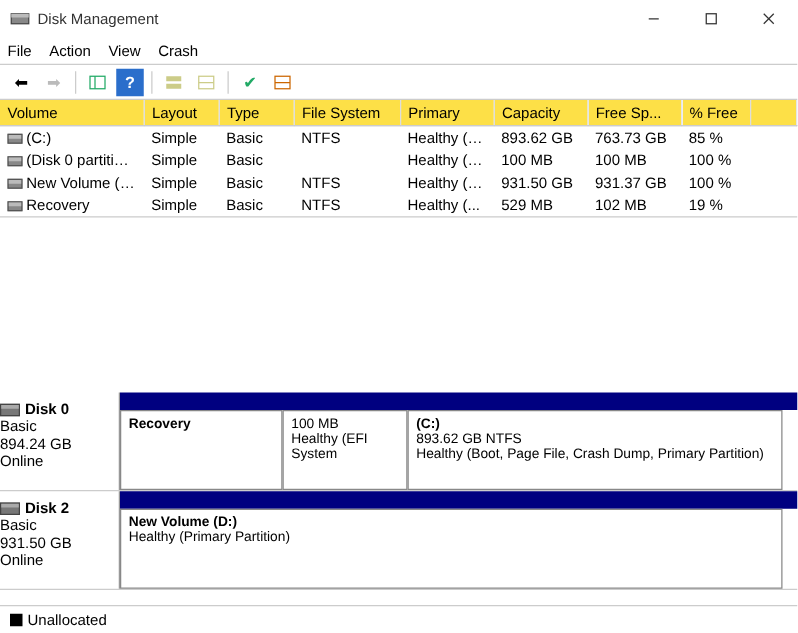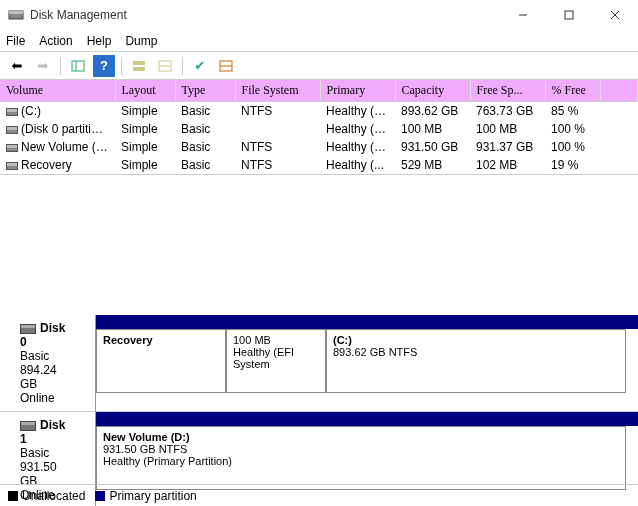--- a/index.html
+++ b/index.html
@@ -9,27 +9,27 @@
 .titlebar .title { font-size: 12px; color: #333; }
 .winbtns { position: absolute; right: 0; top: 0; display: flex; }
 .winbtn { width: 46px; height: 30px; display: flex; align-items: center; justify-content: center; color: #555; }
 .menubar { height: 22px; display: flex; align-items: center; padding: 0 6px; gap: 14px; border-bottom: 1px solid #ccc; }
 .menubar span { font-size: 12px; }
 .toolbar { height: 28px; display: flex; align-items: center; padding: 0 6px; gap: 4px; border-bottom: 1px solid #ccc; }
 .tb-btn { width: 22px; height: 22px; display: flex; align-items: center; justify-content: center; border: 1px solid transparent; font-size: 13px; }
 .tb-sep { width: 1px; height: 18px; background: #ccc; margin: 0 2px; }
 .table-wrap { border-bottom: 1px solid #ccc; }
 table { border-collapse: collapse; width: 100%; table-layout: fixed; }
-th { text-align: left; font-weight: normal; font-size: 12px; padding: 3px 6px; border-right: 1px solid #ddd; border-bottom: 1px solid #ccc; background: #f0abfc; white-space: nowrap; overflow: hidden; font-family: Liberation Serif, serif; }
+th { text-align: left; font-weight: normal; font-size: 12px; padding: 3px 6px; border-right: 1px solid #ddd; border-bottom: 1px solid #ccc; background: #fde047; white-space: nowrap; overflow: hidden; }
 td { font-size: 12px; padding: 2px 6px; white-space: nowrap; overflow: hidden; text-overflow: ellipsis; }
 .vol-icon { display: inline-block; width: 12px; height: 8px; background: #888; border: 1px solid #555; vertical-align: middle; margin-right: 3px; position: relative; }
 .vol-icon::before { content:""; position:absolute; left:0; right:0; top:0; height:3px; background:#bbb;}
 .disk-panel { background: #fff; }
 .disk-row { display: flex; border-bottom: 1px solid #ccc; }
-.disk-label { width: 96px; padding: 6px 20px; font-size: 12px; border-right: 1px solid #999; }
+.disk-label { width: 96px; padding: 6px 0; font-size: 12px; border-right: 1px solid #999; }
 .disk-label .dname { font-weight: bold; }
 .disk-label .dicon { display:inline-block; width:16px;height:10px;background:#777;border:1px solid #444;margin-right:4px;vertical-align:middle;position:relative;}
 .disk-label .dicon::before{content:"";position:absolute;left:0;right:0;top:0;height:3px;background:#aaa;}
 .part-container { flex: 1; display: flex; flex-direction: column; }
 .band { height: 14px; background: #000080; }
 .parts { display: flex; height: 64px; }
 .part { border: 1px solid #888; padding: 4px 6px; font-size: 11px; overflow: hidden; }
 .part .pname { font-weight: bold; }
 .legend { position: absolute; bottom: 0; left: 0; right: 0; height: 22px; border-top: 1px solid #ccc; display: flex; align-items: center; padding: 0 8px; gap: 10px; font-size: 12px; }
 .lg-sq { display: inline-block; width: 10px; height: 10px; margin-right: 4px; vertical-align: middle; }
@@ -62,22 +62,22 @@
           <line x1="1" y1="1" x2="9" y2="9" stroke="#333"></line>
           <line x1="9" y1="1" x2="1" y2="9" stroke="#333"></line>
         </svg>
       </div>
   </div>
 </div>
 
 <div class="menubar">
   <span>File</span>
   <span>Action</span>
-  <span>Help</span>
-  <span>Dump</span>
+  <span>View</span>
+  <span>Crash</span>
 </div>
 
 <div class="toolbar">
   <div class="tb-btn">⬅</div>
   <div class="tb-btn" style="color:#bbb">➡</div>
   <div class="tb-sep"></div>
   <div class="tb-btn">
       <svg width="14" height="14">
         <rect x="1" y="2" width="12" height="10" fill="none" stroke="#2a6"></rect>
         <line x1="5" y1="2" x2="5" y2="12" stroke="#2a6"></line>
@@ -198,40 +198,39 @@
           <div class="part" style="width: 130px;">
             <div class="pname">Recovery</div>
           </div>
           <div class="part" style="width: 100px;">
             <div>100 MB</div>
             <div>Healthy (EFI System</div>
           </div>
           <div class="part" style="width: 300px;">
             <div class="pname">(C:)</div>
             <div>893.62 GB NTFS</div>
+            <div>Healthy (Boot, Page File, Crash Dump, Primary Partition)</div>
           </div>
         </div>
       </div>
     </div>
     <div class="disk-row">
       <div class="disk-label">
-        <div><span class="dicon"></span><span class="dname">Disk 1</span></div>
+        <div><span class="dicon"></span><span class="dname">Disk 2</span></div>
         <div>Basic</div>
         <div>931.50 GB</div>
         <div>Online</div>
       </div>
       <div class="part-container">
         <div class="band"></div>
         <div class="parts">
           <div class="part" style="width: 530px;">
             <div class="pname">New Volume  (D:)</div>
-            <div>931.50 GB NTFS</div>
             <div>Healthy (Primary Partition)</div>
           </div>
         </div>
       </div>
     </div>
   </div>
 
 <div class="legend">
   <span><span class="lg-sq" style="background:#000"></span><span>Unallocated</span></span>
-  <span><span class="lg-sq" style="background:#000080"></span><span>Primary partition</span></span>
 </div>
 
 </body></html>

